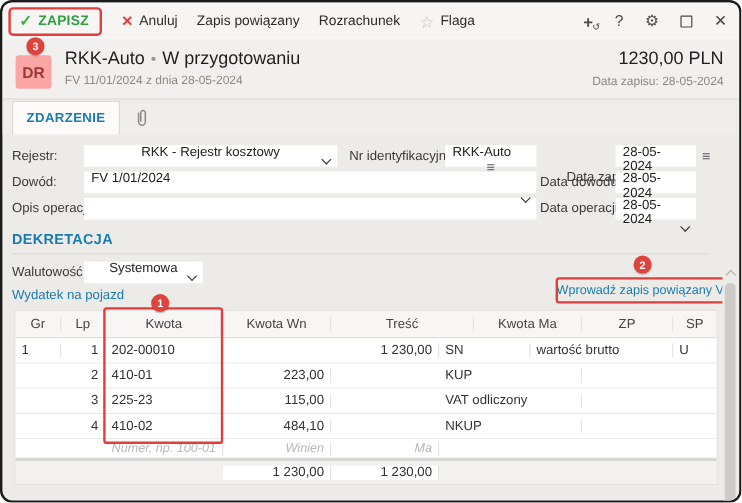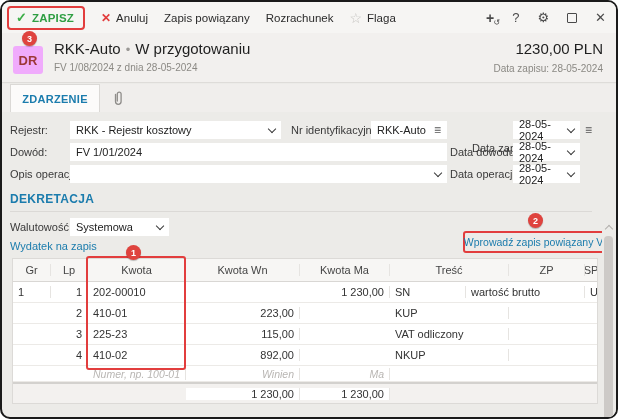--- a/index.html
+++ b/index.html
@@ -18,39 +18,39 @@
   .icon-x { color:#e23d3d; font-weight:bold; font-size:12px; }
   .icon-star { color:#c5c3c0; font-size:14px; }
   .win-icons { position:absolute; right:10px; top:0; height:31px; display:flex; align-items:center; gap:18px; color:#4a4a4a; }
   .ic { font-size:13px; cursor:pointer; line-height:1; }
   .plus-hist { position:relative; font-size:14px; font-weight:bold; }
   .plus-hist .sub { position:absolute; right:-6px; bottom:-2px; font-size:8px; font-weight:normal; }
   .maxi { width:10px; height:10px; border:1.5px solid #4a4a4a; border-radius:1px; display:inline-block; cursor:pointer; }
 
   
   .hdr { position:absolute; left:0; top:31px; right:0; height:50px; background:#f2f0ee; border-bottom:1px solid #dedcd9; }
-  .avatar { position:absolute; left:11px; top:13px; width:30px; height:28px; background:#f0abfc; color:#9c3838;
+  .avatar { position:absolute; left:11px; top:13px; width:30px; height:28px; background:#fca5a5; color:#9c3838;
             font-weight:bold; font-size:13px; border-radius:3px; display:flex; align-items:center; justify-content:center; }
   .title-row { position:absolute; left:52px; top:7px; font-size:15px; color:#1f1f1f; white-space:nowrap; }
   .title-sep { color:#9a9895; margin:0 5px; font-size:13px; }
   .subtitle { position:absolute; left:52px; top:29px; font-size:10px; color:#8b8984; }
   .amount { position:absolute; right:13px; top:7px; font-size:15px; color:#1f1f1f; }
   .hdr-date { position:absolute; right:13px; top:30px; font-size:10px; color:#8b8984; }
 
   
   .tabstrip { position:absolute; left:0; top:82px; right:0; height:28px; background:#f0eeec; }
   .tab-active { position:absolute; left:8px; top:0; width:90px; height:28px; background:#fcfbfa;
                 border:1px solid #dbd9d6; border-bottom:none; display:flex; align-items:center; justify-content:center;
                 color:#1b7cad; font-weight:bold; font-size:11px; letter-spacing:.3px; cursor:pointer; }
   .tab-clip { position:absolute; left:99px; top:0; width:34px; height:28px; display:flex; align-items:center; justify-content:center; cursor:pointer; }
 
   
   .lbl { position:absolute; font-size:11px; color:#3a3a3a; white-space:nowrap; }
   .field { position:absolute; height:18px; background:#fff; font-size:11px; color:#222;
-           display:flex; align-items:center; padding:0 6px; cursor:pointer; }
+           display:flex; align-items:center; padding:0 6px; cursor:pointer;flex-direction:column; }
   .field input { border:none; outline:none; background:transparent; font:inherit; color:inherit; width:100%; padding:0; }
   .chev { width:6px; height:6px; border-right:1.4px solid #3a3a3a; border-bottom:1.4px solid #3a3a3a;
           transform:rotate(45deg); margin-left:auto; margin-top:-3px; flex:none; }
   .ham { font-size:12px; color:#555; line-height:1; }
   .ham-out { position:absolute; font-size:12px; color:#555; }
 
   .section-title { position:absolute; left:8px; top:190px; font-size:12px; font-weight:bold; color:#1b7cad; letter-spacing:.3px; }
   .section-line { position:absolute; left:8px; top:209px; width:582px; height:1px; background:#dbd9d6; }
   .link { position:absolute; font-size:11px; color:#1b7cad; cursor:pointer; white-space:nowrap; }
   .vat-box { position:absolute; left:461px; top:229px; width:153px; height:22px; border:2px solid #e23d3d; border-radius:3px;
@@ -64,21 +64,21 @@
   .anno-box { position:absolute; border:2px solid #e23d3d; border-radius:3px; z-index:10; pointer-events:none; }
 
   
   .tbl { position:absolute; left:10px; top:256px; width:586px; background:#fff; border:1px solid #dcdad7;
          font-size:11px; color:#333; }
   .trow { display:flex; height:21px; border-bottom:1px solid #eceae7; background:#fff;align-items:center; }
   .thead { height:23px; background:#f7f6f4; color:#454545; border-bottom:1px solid #d9d7d4; }
   .cell { display:flex; align-items:center; padding:0 5px; border-right:1px solid #e6e4e1; overflow:hidden; white-space:nowrap; }
   .cell:last-child { border-right:none; }
   .thead .cell { justify-content:center; padding:0 2px; }
-  .c-gr{width:38px;} .c-lp{width:37px;} .c-konto{width:98px;} .c-wn{width:114px;} .c-ma{width:90px;}
+  .c-gr{width:38px;} .c-lp{width:37px;} .c-konto{width:98px;} .c-wn{width:90px;} .c-ma{width:90px;}
   .c-tresc{width:119px;} .c-zp{width:76px;} .c-sp{width:38px; flex:1;}
   .num { justify-content:flex-end; }
   .grbg { background:#f5f4f2; }
   .newrow { height:16px; font-size:10.5px; }
   .ph { font-style:italic; color:#b9b6b3; }
   .totrow { height:21px; border-top:2px solid #d3d1ce; border-bottom:none; background:#f3f1ef; }
   .totrow .cell { background:#f3f1ef; }
   .totrow .c-wn, .totrow .c-ma { background:#fff; font-weight:normal; }
 
   
@@ -120,21 +120,21 @@
         <span class="maxi"></span>
         <span class="ic">✕</span>
       </div>
     </div>
 
     <div class="hdr">
       <div class="avatar">DR</div>
       <div class="title-row">
         <span>RKK-Auto</span><span class="title-sep">•</span><span>W przygotowaniu</span>
       </div>
-      <div class="subtitle">FV 1/08/2024 z dnia 28-05-2024</div>
+      <div class="subtitle">FV 11/01/2024 z dnia 28-05-2024</div>
       <div class="amount">1230,00 PLN</div>
       <div class="hdr-date">Data zapisu: 28-05-2024</div>
     </div>
 
     <div class="tabstrip">
       <div class="tab-active">ZDARZENIE</div>
       <div class="tab-clip">
         <svg width="14" height="16" viewBox="0 0 14 16">
           <path d="M4.5 4.5 v7 a2.8 2.8 0 0 0 5.6 0 V4 a1.9 1.9 0 0 0 -3.8 0 v7" fill="none" stroke="#8f8d8a" stroke-width="1.3" stroke-linecap="round"></path>
         </svg>
@@ -180,34 +180,34 @@
     </div>
 
     <div class="section-title">DEKRETACJA</div>
     <div class="section-line"></div>
 
     <span class="lbl" style="left:8px; top:219px;">Walutowość:</span>
     <div class="field" style="left:68px; top:216px; width:99px;">
       <span>Systemowa</span>
       <span class="chev"></span>
     </div>
-    <span class="link" style="left:8px; top:238px;">Wydatek na zapis</span>
+    <span class="link" style="left:8px; top:238px;">Wydatek na pojazd</span>
 
     <div class="vat-box">
       <span class="link">Wprowadź zapis powiązany VAT</span>
     </div>
 
     <div class="tbl">
       <div class="trow thead">
         <div class="cell c-gr">Gr</div>
         <div class="cell c-lp">Lp</div>
         <div class="cell c-konto">Kwota</div>
         <div class="cell c-wn">Kwota Wn</div>
+        <div class="cell c-tresc">Treść</div>
         <div class="cell c-ma">Kwota Ma</div>
-        <div class="cell c-tresc">Treść</div>
         <div class="cell c-zp">ZP</div>
         <div class="cell c-sp">SP</div>
       </div>
 
       <div class="trow">
         <div class="cell c-gr">1</div>
         <div class="cell c-lp num">1</div>
         <div class="cell c-konto">202-00010</div>
         <div class="cell c-wn num"></div>
         <div class="cell c-ma num">1 230,00</div>
@@ -235,21 +235,21 @@
         <div class="cell c-ma num"></div>
         <div class="cell c-tresc">VAT odliczony</div>
         <div class="cell c-zp"></div>
         <div class="cell c-sp"></div>
       </div>
 
       <div class="trow">
         <div class="cell c-gr grbg"></div>
         <div class="cell c-lp num">4</div>
         <div class="cell c-konto">410-02</div>
-        <div class="cell c-wn num">892,00</div>
+        <div class="cell c-wn num">484,10</div>
         <div class="cell c-ma num"></div>
         <div class="cell c-tresc">NKUP</div>
         <div class="cell c-zp"></div>
         <div class="cell c-sp"></div>
       </div>
 
       <div class="trow newrow">
         <div class="cell c-gr grbg"></div>
         <div class="cell c-lp"></div>
         <div class="cell c-konto ph">Numer, np. 100-01</div>

